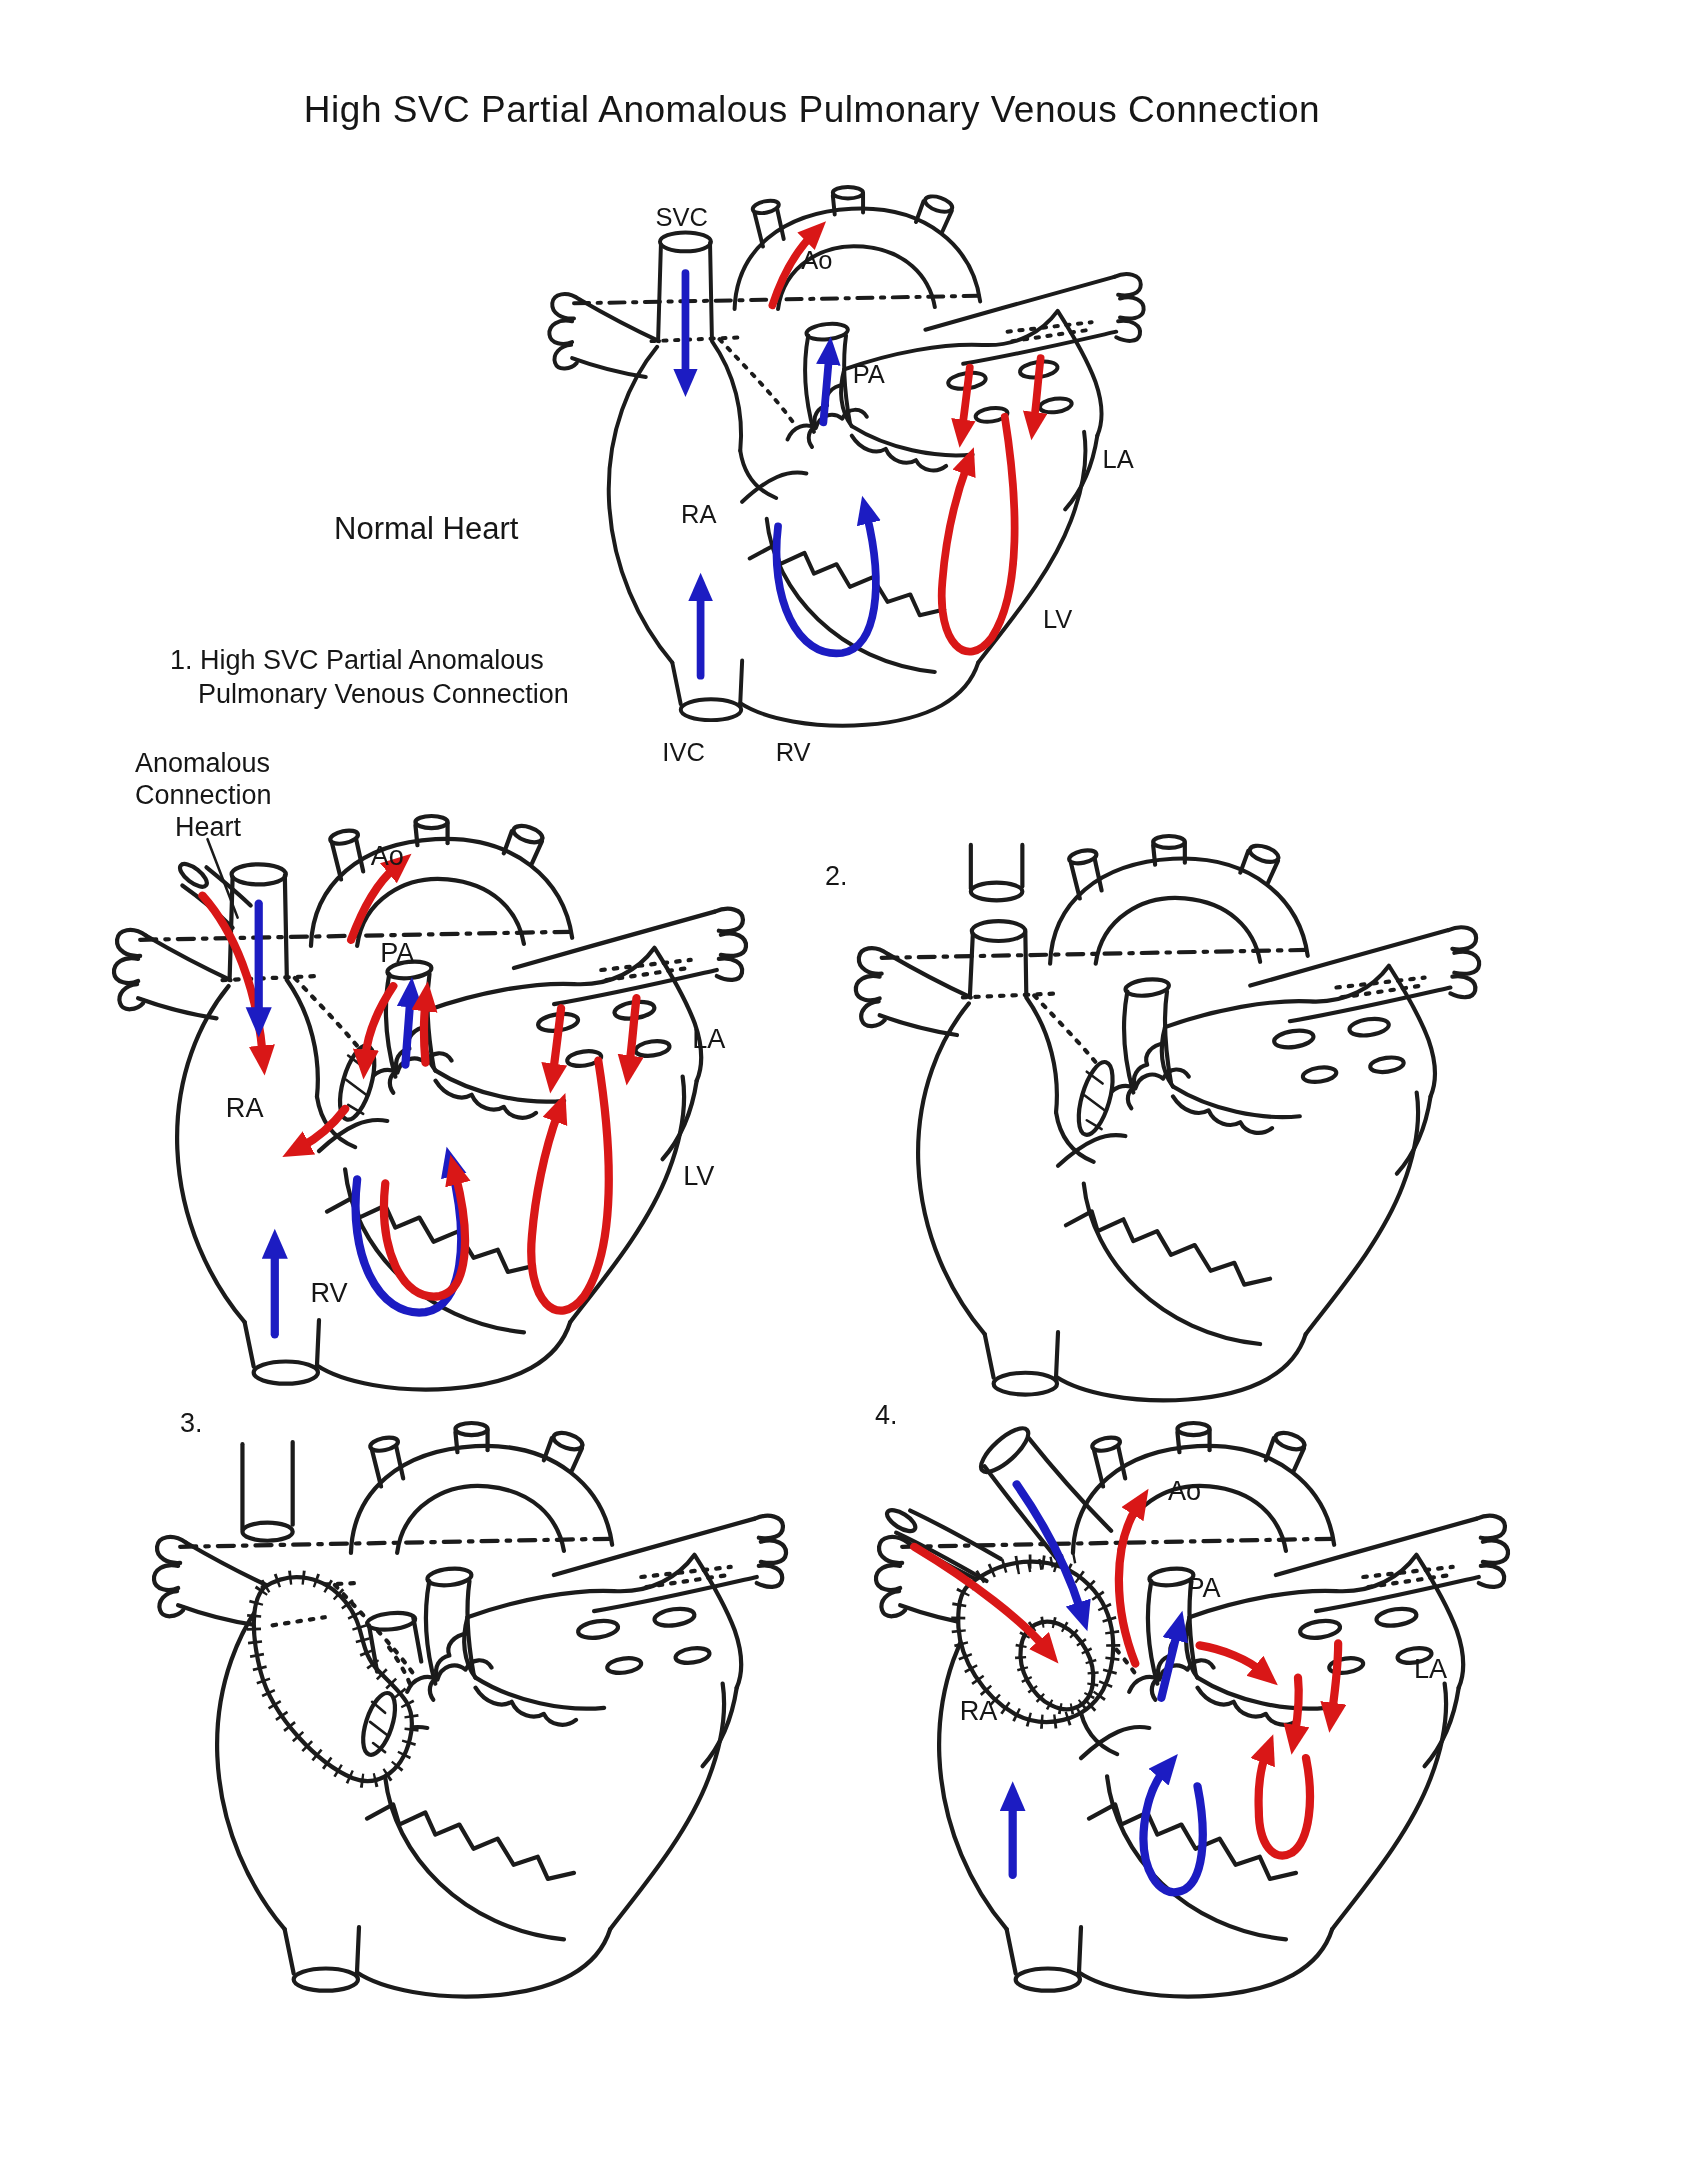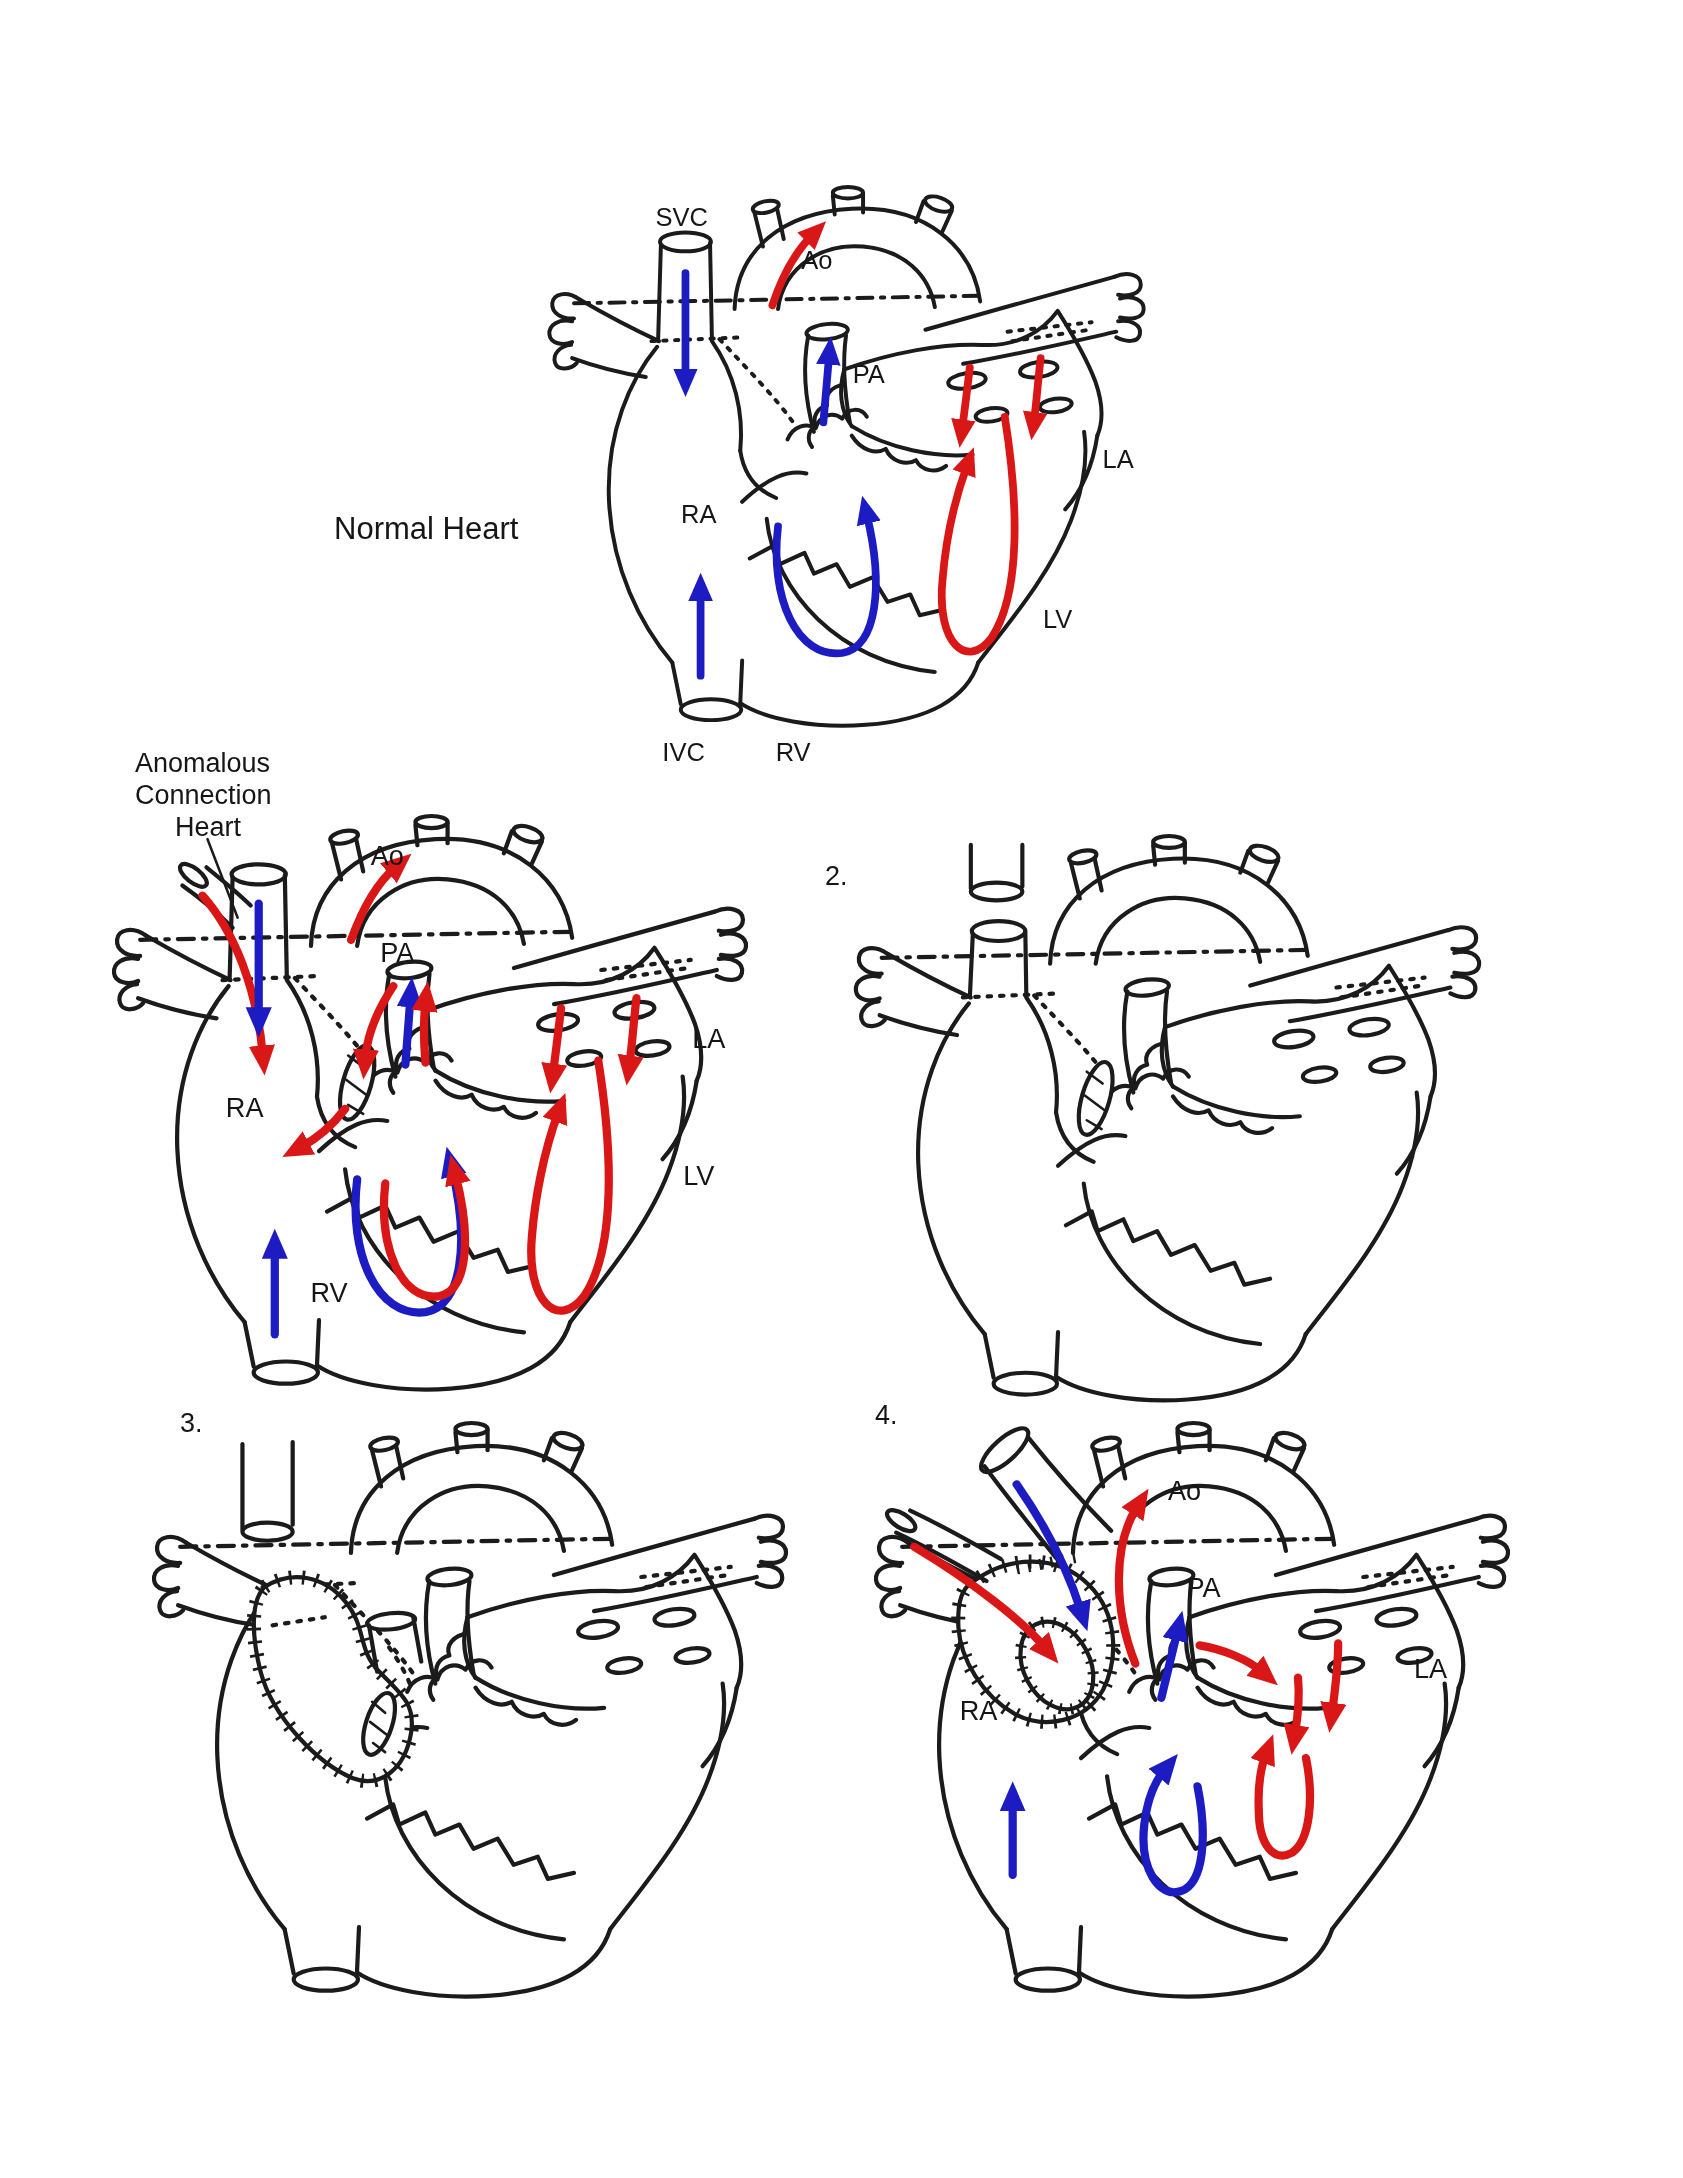--- a/index.html
+++ b/index.html
@@ -130,23 +130,28 @@
       <ellipse class="ink pv" cx="252" cy="264" rx="14" ry="38" transform="rotate(16 252 264)"></ellipse>
       <path class="thin" d="M 243,237 L 259,249"></path>
       <path class="thin" d="M 241,261 L 261,276"></path>
       <path class="thin" d="M 243,286 L 258,295"></path>
     </g>
   </defs>
 </svg>
 
 <div class="page">
 
+  <div class="abs title" style="left:228px;top:89px;width:1168px;">High SVC Partial Anomalous Pulmonary Venous Connection</div>
 
   <div class="abs caption" style="left:322px;top:511px;">Normal Heart</div>
 
+  <div class="abs heading" style="left:170px;top:644px;">
+    <div>1. High SVC Partial Anomalous</div>
+    <div class="indent">Pulmonary Venous Connection</div>
+  </div>
 
   <div class="abs callout" style="left:135px;top:748px;">
     <div>Anomalous</div>
     <div>Connection</div>
     <div class="indent">Heart</div>
   </div>
 
   <div class="abs stepnum" style="left:825px;top:861px;">2.</div>
   <div class="abs stepnum" style="left:180px;top:1408px;">3.</div>
   <div class="abs stepnum" style="left:875px;top:1400px;">4.</div>

